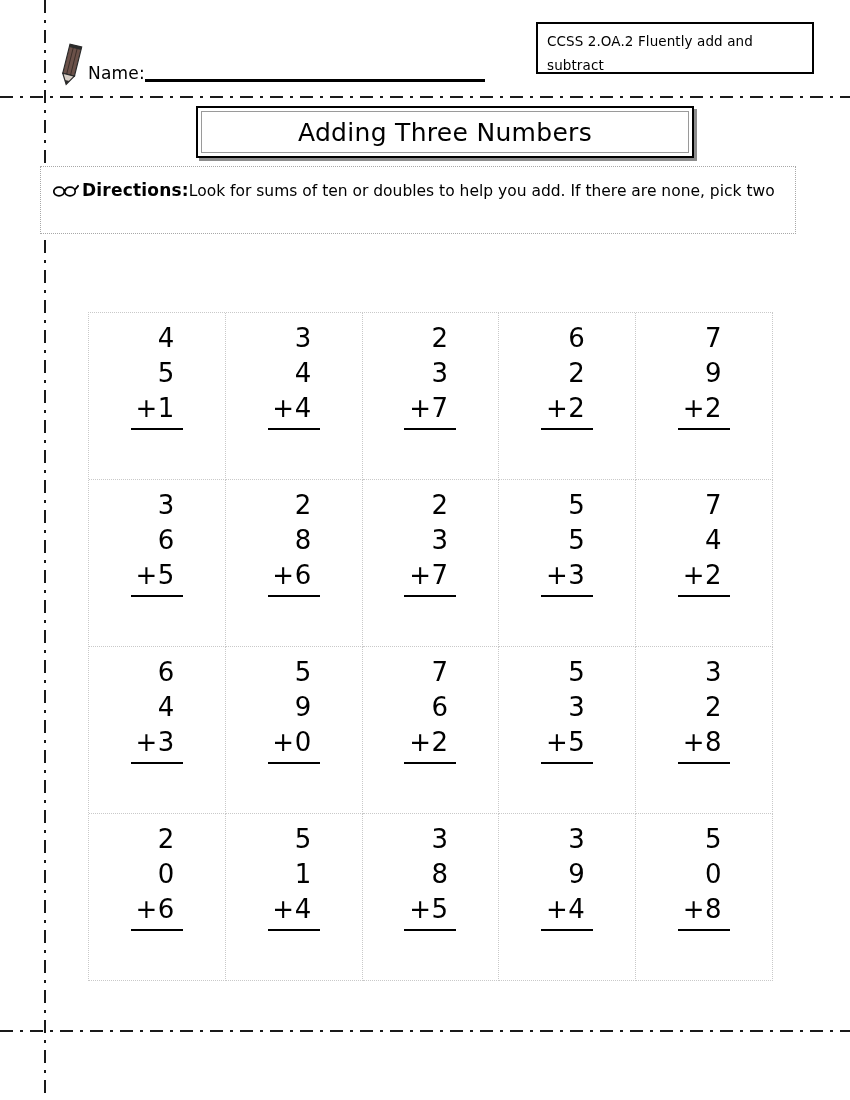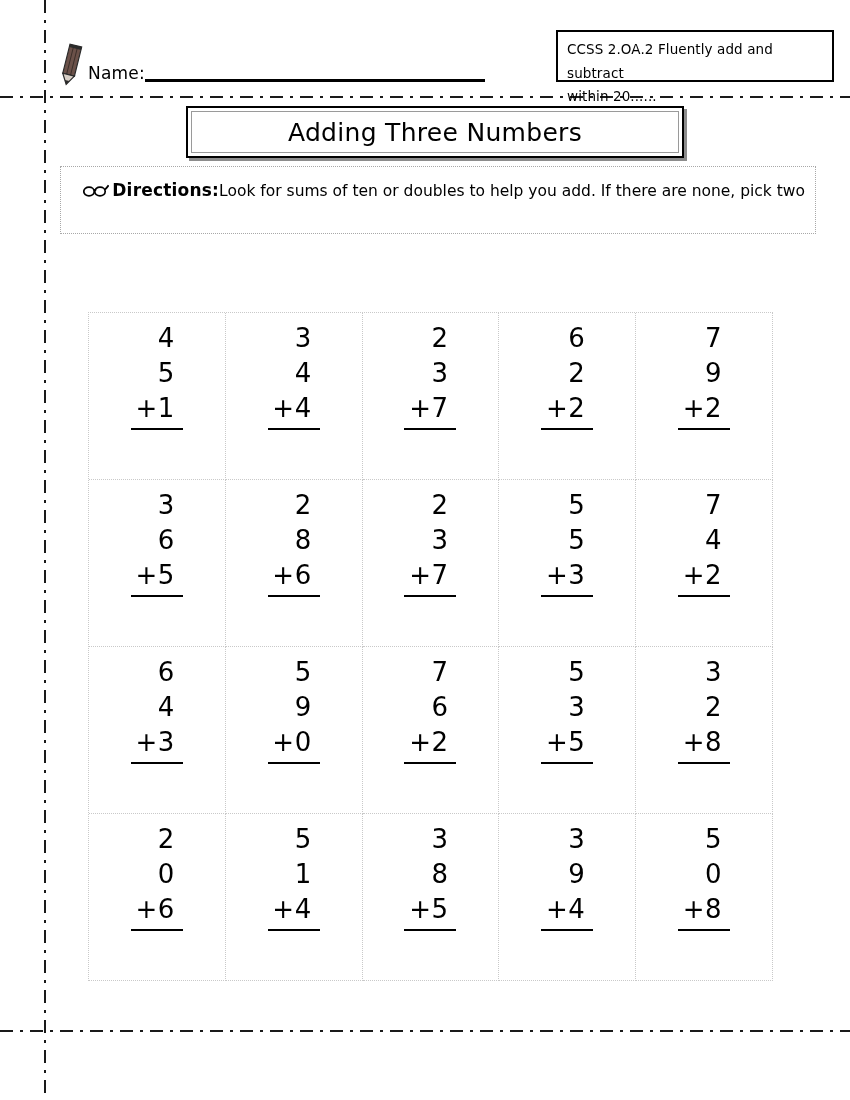--- a/index.html
+++ b/index.html
@@ -77,37 +77,36 @@
     width: 340px;
     border-bottom: 3px solid #000;
     height: 26px;
     margin-bottom: 6px;
   }
 
   
   .ccss-box {
     position: absolute;
     left: 536px;
-    top: 30px;
+    top: 22px;
     width: 278px;
     height: 52px;
     border: 2px solid #000;
     background: #fff;
     box-sizing: border-box;
     padding: 6px 8px 0 9px;
     font-size: 13.5px;
     line-height: 1.75;
     letter-spacing: 0.1px;
-    margin-left: 20px;
   }
 
   
   .title-box {
     position: absolute;
-    left: 186px;
+    left: 196px;
     top: 106px;
     width: 498px;
     height: 52px;
     box-sizing: border-box;
     border: 2px solid #000;
     background: #fff;
     box-shadow: 3px 3px 0 0 #8c8c8c;
     display: flex;
     align-items: center;
     justify-content: center;
@@ -121,29 +120,28 @@
   .title-text {
     font-size: 25px;
     letter-spacing: 0.3px;
     position: relative;
     z-index: 2;
   }
 
   
   .directions-box {
     position: absolute;
-    left: 60px;
+    left: 40px;
     top: 166px;
     width: 756px;
     height: 68px;
     box-sizing: border-box;
     border: 1px dotted #a8a8a8;
     background: #fff;
     padding: 8px 10px 0 12px;
-    text-align: right;
   }
   .directions-line {
     font-size: 15.5px;
     line-height: 30px;
     white-space: nowrap;
   }
   .glasses-icon {
     width: 26px;
     height: 13px;
     vertical-align: -1px;
@@ -210,21 +208,20 @@
       <polygon points="9,33 21,33 15,43" fill="#d8cfc6" stroke="#2b2b2b" stroke-width="1.2"></polygon>
       <polygon points="12.6,39 17.4,39 15,43" fill="#2b2b2b"></polygon>
     </g>
   </svg>
   <span class="name-label">Name:</span>
   <span class="name-blank"></span>
 </div>
 
 <div class="ccss-box">
   <div>CCSS  2.OA.2  Fluently add and subtract</div>
-  <div>within 20......</div>
 </div>
 
 <div class="title-box">
   <span class="title-inner"></span>
   <span class="title-text">Adding Three Numbers</span>
 </div>
 
 <div class="directions-box">
   <div class="directions-line">
     <svg class="glasses-icon" viewBox="0 0 26 13">

